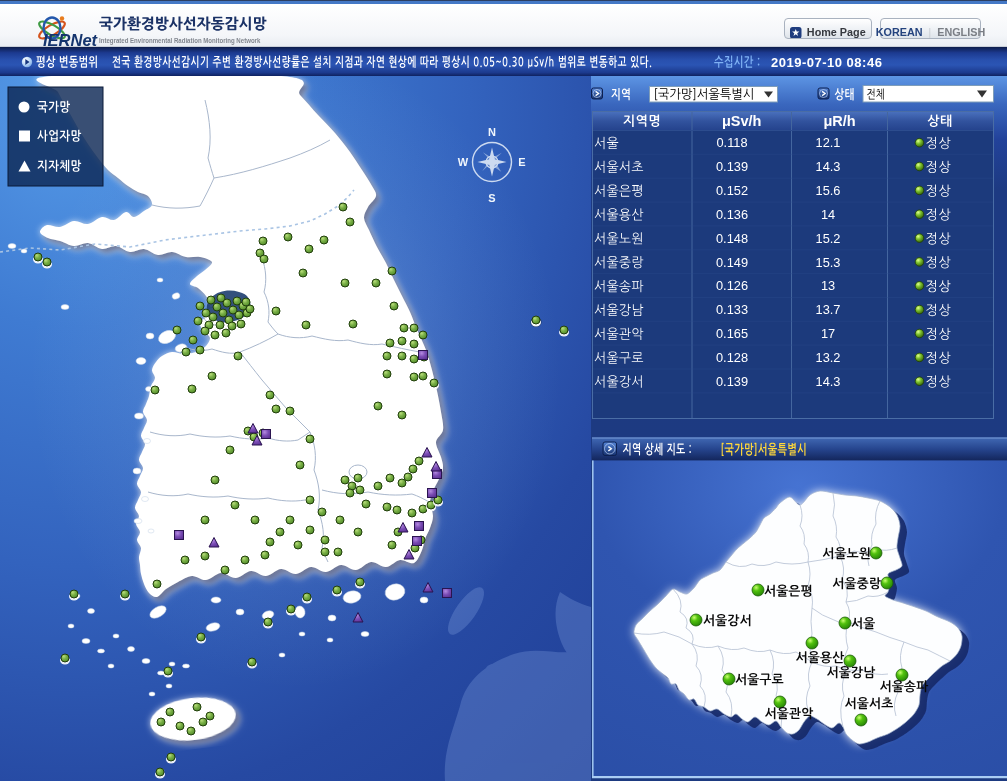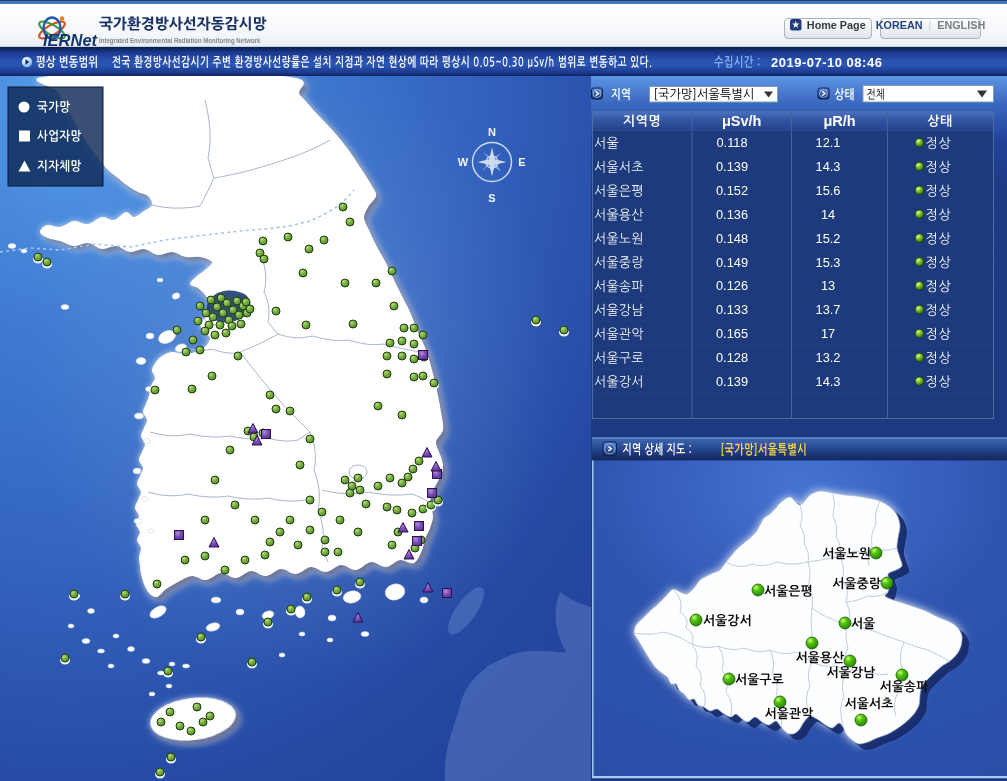--- a/index.html
+++ b/index.html
@@ -1,19 +1,19 @@
 <!DOCTYPE html>
 <html><head><meta charset="utf-8"><style>
 *{margin:0;padding:0;box-sizing:border-box}
 body{font-family:"Liberation Sans",sans-serif;background:#fff}
 #page{position:relative;width:1007px;height:781px;overflow:hidden;background:#f97316}
 #topstrip{position:absolute;left:0;top:0;width:1007px;height:4px;background:linear-gradient(180deg,#2c3e61 0,#2c3e61 1px,#4478c6 1px,#4478c6 4px)}
 #header{position:absolute;left:0;top:4px;width:1007px;height:43px;background:linear-gradient(180deg,#ffffff 0,#f4f6f9 75%,#e9edf2 100%);border-bottom:1px solid #c9cfd8}
 #subtitle{position:absolute;left:99px;top:32px;font-size:7.6px;font-weight:bold;color:#82878f;letter-spacing:0;transform:scaleX(0.8);transform-origin:0 0;white-space:nowrap}
-.hbtn{position:absolute;height:21px;border:1px solid #a9b2bf;border-radius:4px;background:linear-gradient(180deg,#ffffff,#eef1f5 55%,#dfe4ea);font-size:10.8px;font-weight:bold;color:#36393f;display:flex;align-items:flex-start;justify-content:center;letter-spacing:0}
+.hbtn{position:absolute;height:21px;border:1px solid #a9b2bf;border-radius:4px;background:linear-gradient(180deg,#ffffff,#eef1f5 55%,#dfe4ea);font-size:10.8px;font-weight:bold;color:#36393f;display:flex;align-items:flex-end;justify-content:center;letter-spacing:0}
 #notice{position:absolute;left:0;top:47px;width:1007px;height:29px;background:linear-gradient(180deg,#0d1c4a 0,#1c3a90 20%,#2850ae 45%,#2b55b4 62%,#1c3a8e 88%,#0f2260 100%)}
 .abs{position:absolute}
 </style></head><body>
 <svg width="0" height="0" style="position:absolute">
     <defs>
       <path id="b2e" d="M1.58 0.65Q1.26 0.65 1.04 0.43Q0.81 0.2 0.81 -0.12Q0.81 -0.44 1.04 -0.66Q1.26 -0.88 1.58 -0.88Q1.9 -0.88 2.12 -0.66Q2.34 -0.44 2.34 -0.12Q2.34 0.2 2.12 0.43Q1.9 0.65 1.58 0.65Z"></path>
       <path id="b2f" d="M1.17 0.59Q1.13 0.68 1.08 0.71Q1.02 0.73 0.94 0.73H0.22Q0.11 0.73 0.06 0.69Q0 0.64 0.04 0.52L2.63 -7.65Q2.67 -7.76 2.79 -7.76H3.58Q3.81 -7.76 3.75 -7.56Z"></path>
       <path id="b30" d="M3.07 0.08Q1.79 0.08 1.18 -0.93Q0.56 -1.95 0.56 -3.78Q0.56 -4.4 0.66 -5.08Q0.75 -5.76 1.02 -6.33Q1.3 -6.9 1.79 -7.27Q2.28 -7.64 3.07 -7.64Q3.59 -7.64 3.98 -7.47Q4.37 -7.3 4.64 -7Q4.92 -6.71 5.1 -6.33Q5.28 -5.94 5.38 -5.51Q5.48 -5.08 5.52 -4.63Q5.56 -4.19 5.56 -3.78Q5.56 -2.87 5.41 -2.15Q5.26 -1.43 4.95 -0.93Q4.64 -0.44 4.17 -0.18Q3.71 0.08 3.07 0.08ZM3.07 -6.55Q2.75 -6.55 2.5 -6.4Q2.25 -6.26 2.07 -5.93Q1.89 -5.6 1.79 -5.07Q1.7 -4.54 1.7 -3.78Q1.7 -3.01 1.79 -2.48Q1.89 -1.95 2.07 -1.62Q2.25 -1.29 2.5 -1.15Q2.75 -1 3.07 -1Q3.38 -1 3.63 -1.15Q3.89 -1.29 4.07 -1.62Q4.25 -1.95 4.35 -2.48Q4.44 -3.01 4.44 -3.78Q4.44 -4.54 4.35 -5.07Q4.25 -5.6 4.07 -5.93Q3.89 -6.26 3.63 -6.4Q3.38 -6.55 3.07 -6.55Z"></path>
       <path id="b33" d="M4.46 -0.49Q4.08 -0.18 3.54 -0.03Q3.01 0.11 2.43 0.11Q2 0.11 1.56 0.04Q1.13 -0.04 0.76 -0.17Q0.66 -0.2 0.62 -0.24Q0.58 -0.29 0.59 -0.38L0.68 -1.13Q0.69 -1.22 0.74 -1.25Q0.79 -1.28 0.93 -1.23Q1.19 -1.15 1.45 -1.08Q1.71 -1 1.98 -0.98Q2.19 -0.96 2.41 -0.95Q2.63 -0.94 2.84 -0.97Q3.06 -0.99 3.25 -1.06Q3.45 -1.12 3.62 -1.24Q4.1 -1.57 4.1 -2.24Q4.1 -2.47 4 -2.69Q3.89 -2.9 3.67 -3.06Q3.45 -3.23 3.11 -3.33Q2.76 -3.42 2.28 -3.42H1.78Q1.7 -3.42 1.68 -3.45Q1.65 -3.47 1.65 -3.55V-4.29Q1.65 -4.38 1.68 -4.4Q1.7 -4.42 1.78 -4.42H2.26Q2.48 -4.42 2.79 -4.48Q3.1 -4.55 3.39 -4.7Q3.68 -4.85 3.88 -5.08Q4.09 -5.31 4.09 -5.64Q4.09 -5.9 3.96 -6.09Q3.83 -6.28 3.62 -6.4Q3.42 -6.52 3.18 -6.58Q2.94 -6.63 2.73 -6.63Q2.59 -6.63 2.41 -6.6Q2.22 -6.57 2.03 -6.53Q1.83 -6.48 1.63 -6.42Q1.43 -6.36 1.27 -6.3Q1.15 -6.25 1.1 -6.28Q1.05 -6.3 1.03 -6.39L0.94 -7.12Q0.92 -7.18 0.95 -7.23Q0.98 -7.28 1.09 -7.32Q1.53 -7.48 1.95 -7.57Q2.37 -7.66 2.79 -7.66Q3.24 -7.66 3.68 -7.55Q4.11 -7.44 4.45 -7.21Q4.78 -6.98 4.99 -6.61Q5.2 -6.24 5.2 -5.73Q5.2 -5.46 5.11 -5.19Q5.01 -4.92 4.84 -4.68Q4.67 -4.44 4.43 -4.25Q4.19 -4.06 3.91 -3.94Q4.57 -3.65 4.91 -3.21Q5.25 -2.76 5.25 -2.21Q5.25 -1.68 5.04 -1.24Q4.84 -0.8 4.46 -0.49Z"></path>
       <path id="b35" d="M4.63 -0.55Q4.27 -0.22 3.75 -0.06Q3.23 0.1 2.66 0.1Q2.56 0.1 2.35 0.09Q2.15 0.07 1.92 0.04Q1.68 0 1.44 -0.06Q1.21 -0.11 1.05 -0.19Q0.98 -0.23 0.97 -0.27Q0.97 -0.3 0.97 -0.37V-1.18Q0.97 -1.36 1.18 -1.26Q1.33 -1.18 1.53 -1.12Q1.73 -1.07 1.94 -1.03Q2.15 -0.99 2.35 -0.97Q2.56 -0.95 2.74 -0.95Q3.41 -0.95 3.85 -1.33Q4.28 -1.71 4.28 -2.38Q4.28 -3.03 3.93 -3.42Q3.57 -3.8 2.75 -3.8Q2.42 -3.8 2.08 -3.73Q1.73 -3.66 1.41 -3.54Q1.02 -3.38 1.02 -3.72L1.07 -7.41Q1.08 -7.52 1.11 -7.55Q1.14 -7.58 1.29 -7.58H4.95Q5.01 -7.58 5.04 -7.54Q5.08 -7.5 5.08 -7.45V-6.68Q5.08 -6.63 5.04 -6.58Q5.01 -6.54 4.95 -6.54H2.17L2.13 -4.68Q2.52 -4.77 3.01 -4.77Q3.51 -4.77 3.95 -4.62Q4.39 -4.46 4.71 -4.17Q5.04 -3.87 5.22 -3.45Q5.41 -3.03 5.41 -2.51Q5.41 -1.25 4.63 -0.55Z"></path>

